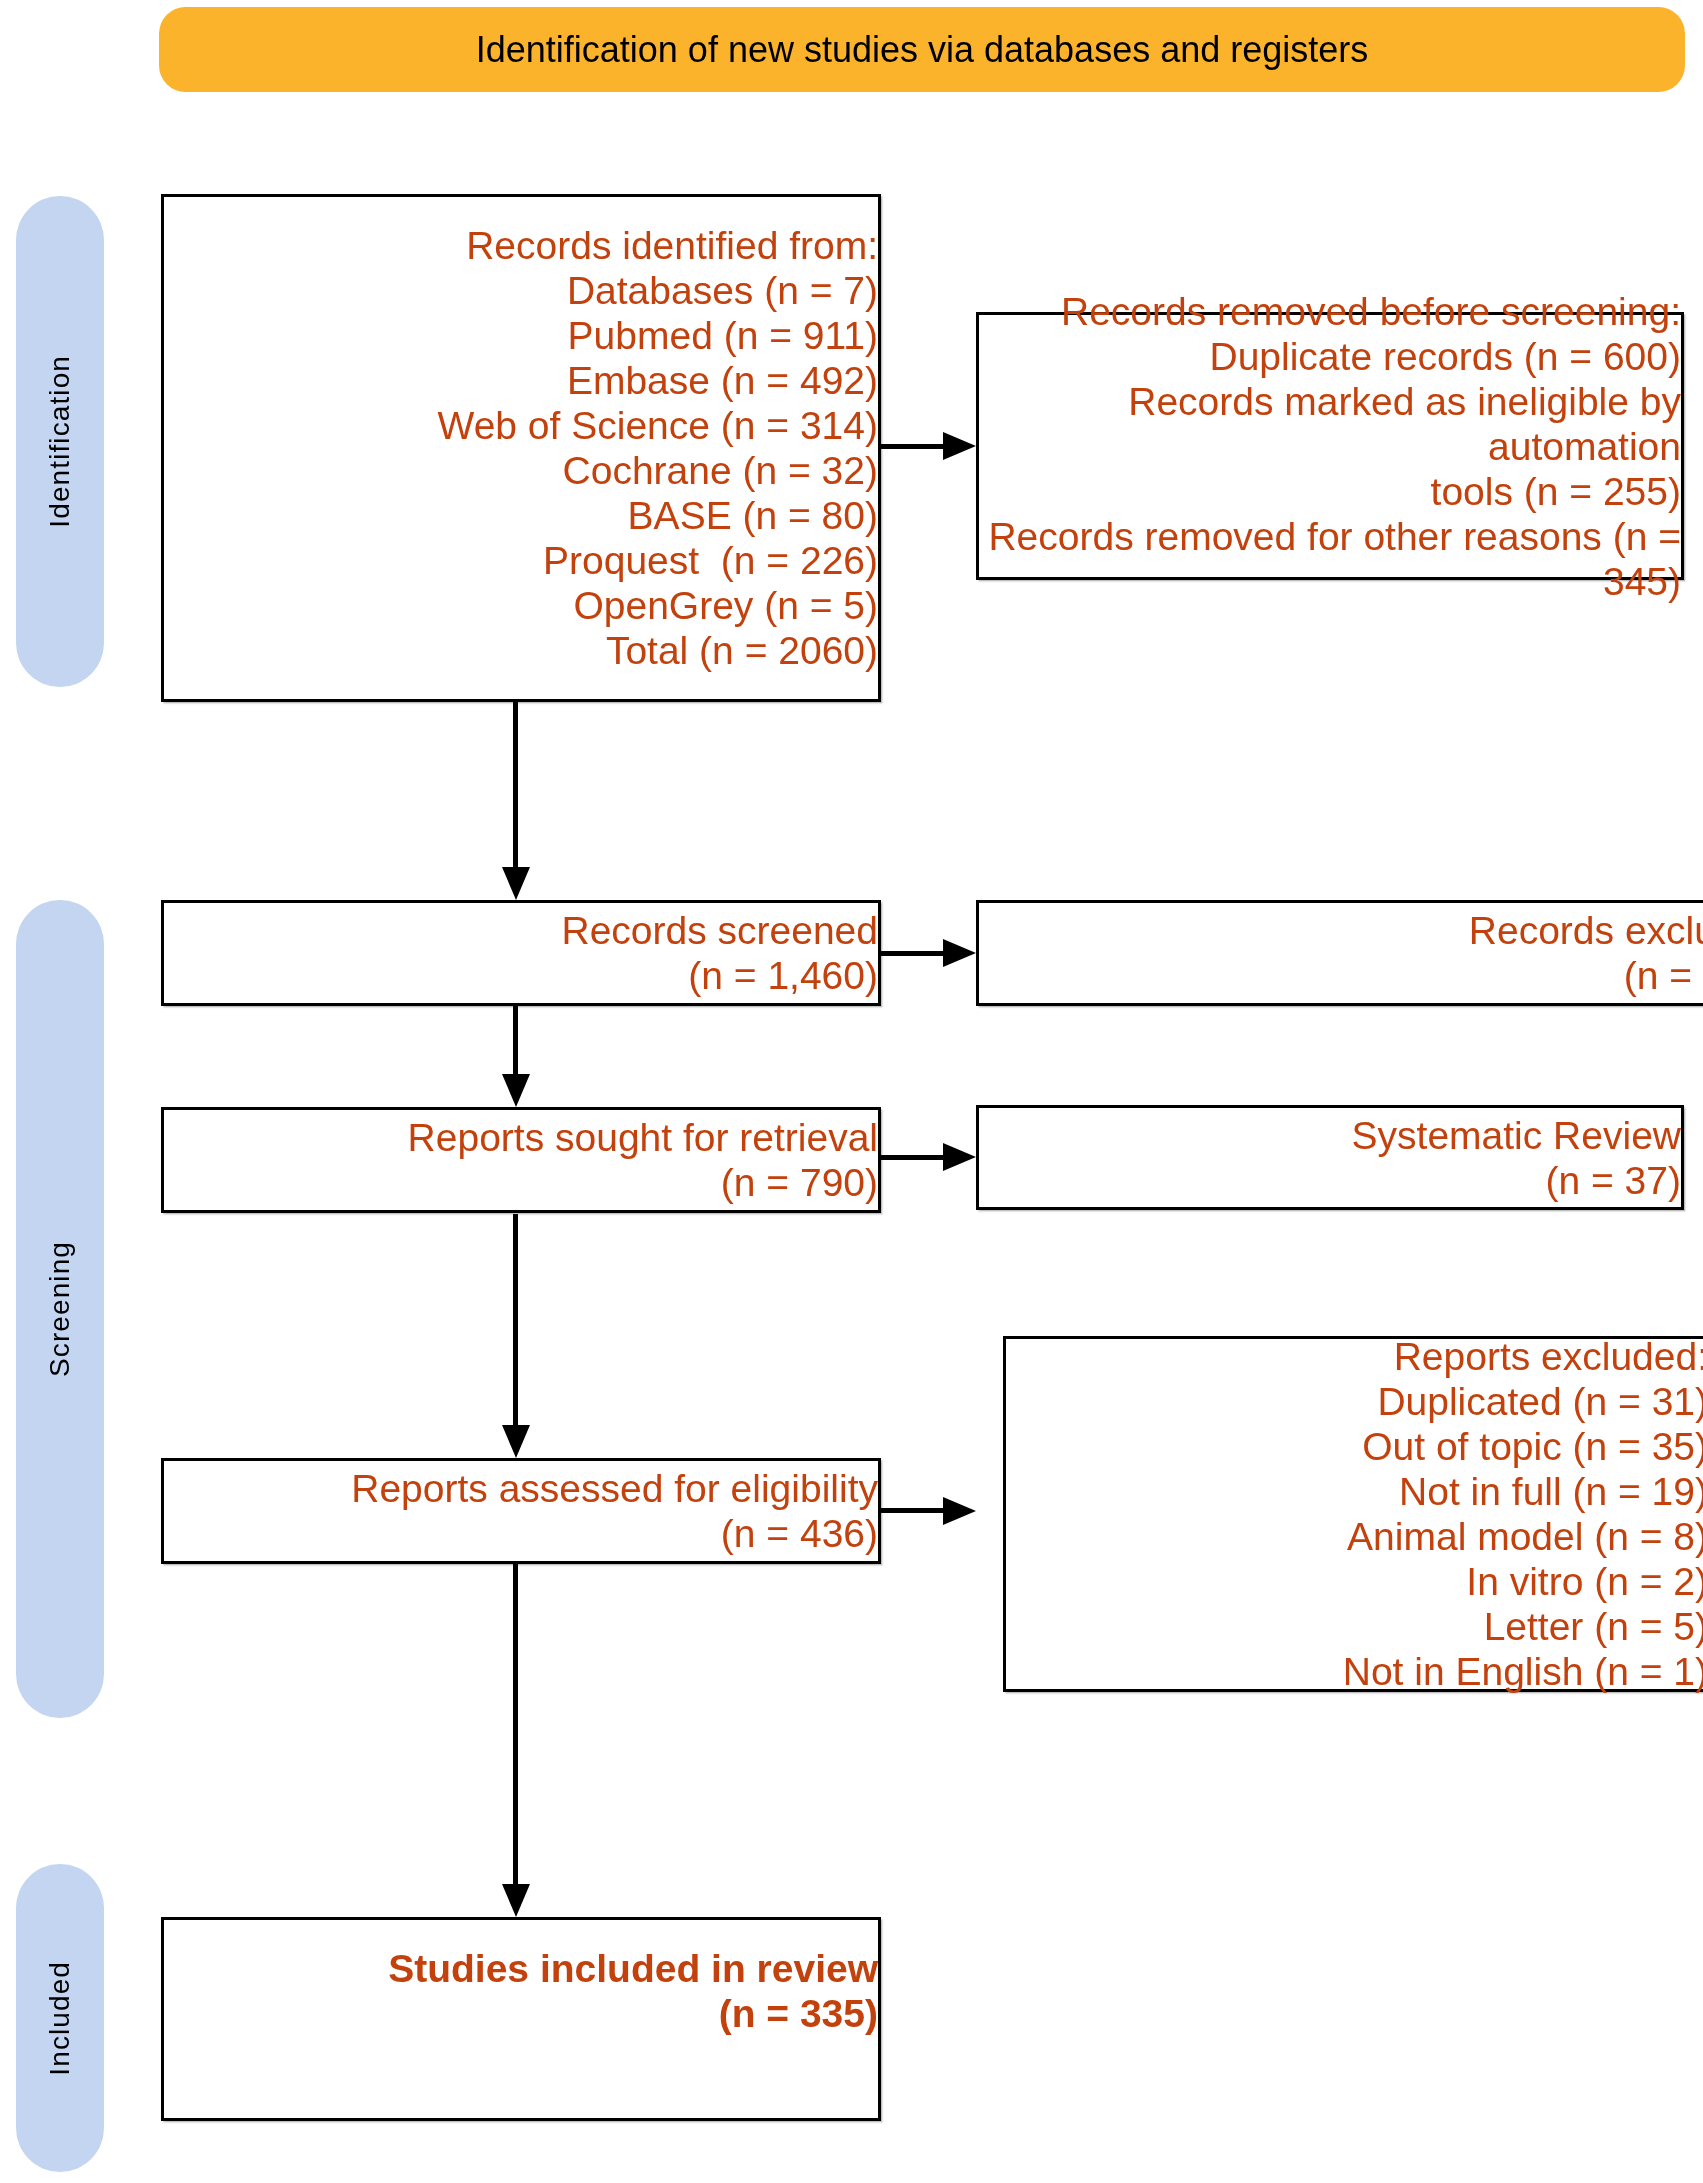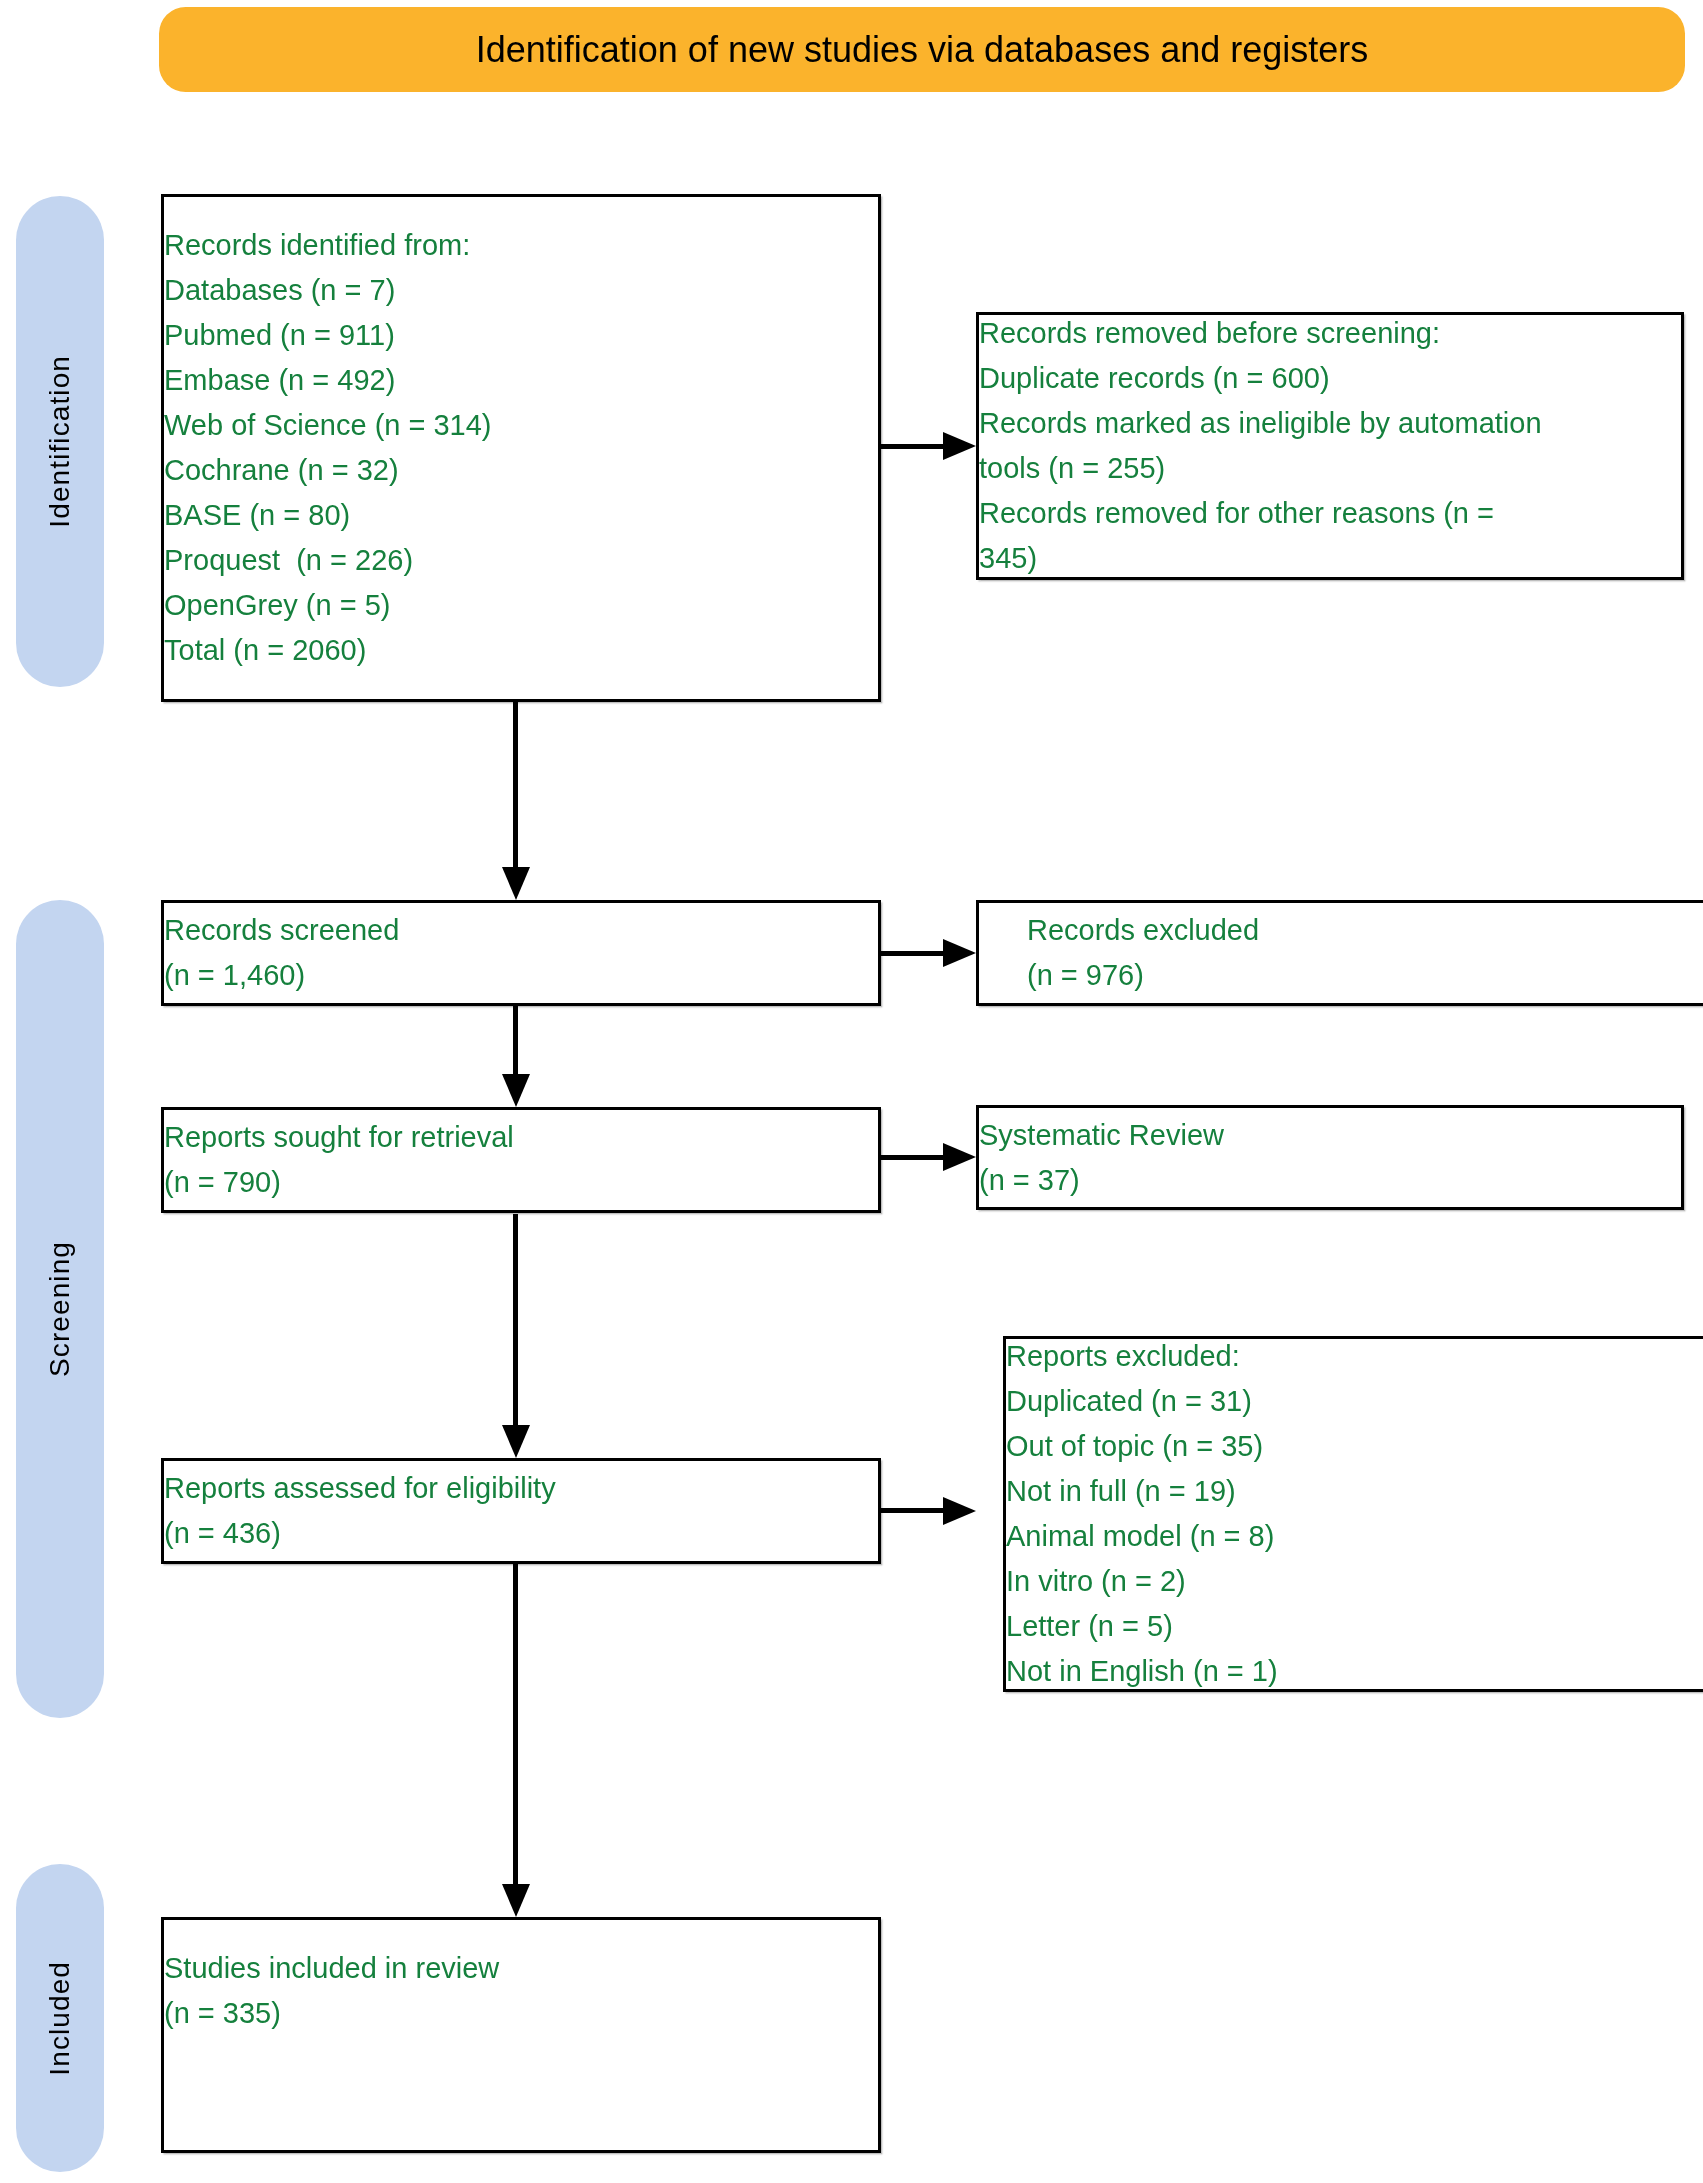--- a/index.html
+++ b/index.html
@@ -61,24 +61,24 @@
     display: flex;
     align-items: center;
     justify-content: center;
   }
   .box.top-align {
     align-items: flex-start;
     padding-top: 25.5px;
   }
   .box-text {
     white-space: pre-wrap;
-    text-align: left;
-    font-size: 29px;
+    text-align: right;
+    font-size: 39px;
     line-height: 45px;
-    color: #15803d;
+    color: #c2410c;
     width: 100%;
   }
   .line {
     position: absolute;
     background: #000000;
   }
   .head-down {
     position: absolute;
     width: 0;
     height: 0;
@@ -135,21 +135,21 @@
   <div class="box" style="left:161px;top:1107px;width:720px;height:106px;">
     <div class="box-text">Reports sought for retrieval
 (n = 790)</div>
   </div>
 
   <div class="box" style="left:161px;top:1458px;width:720px;height:106px;">
     <div class="box-text">Reports assessed for eligibility
 (n = 436)</div>
   </div>
 
-  <div class="box top-align" style="left:161px;top:1917px;width:720px;height:236px;">
+  <div class="box top-align" style="left:161px;top:1917px;width:720px;height:204px;font-weight:bold;">
     <div class="box-text">Studies included in review
 (n = 335)</div>
   </div>
 
   <div class="box" style="left:976px;top:312px;width:708px;height:268px;">
     <div class="box-text">Records removed before screening:
 Duplicate records (n = 600)
 Records marked as ineligible by automation
 tools (n = 255)
 Records removed for other reasons (n =

